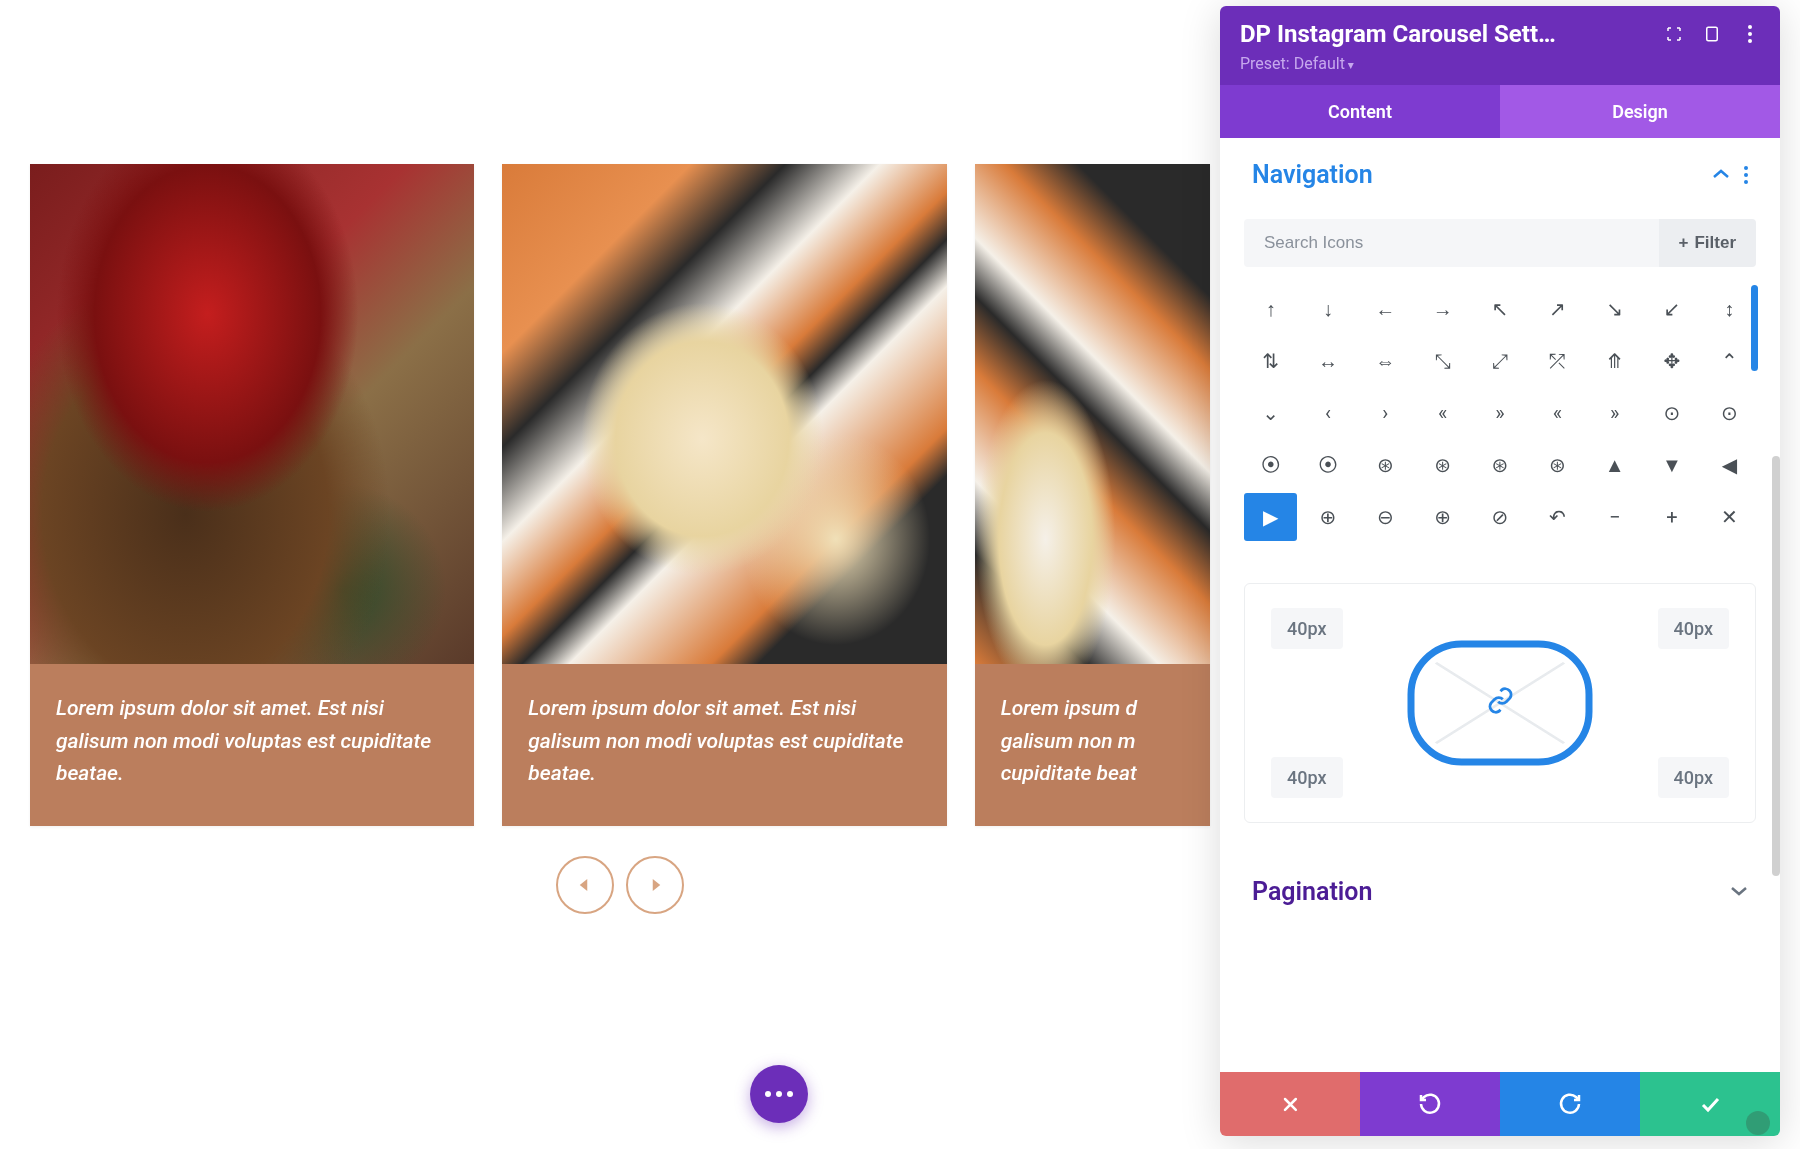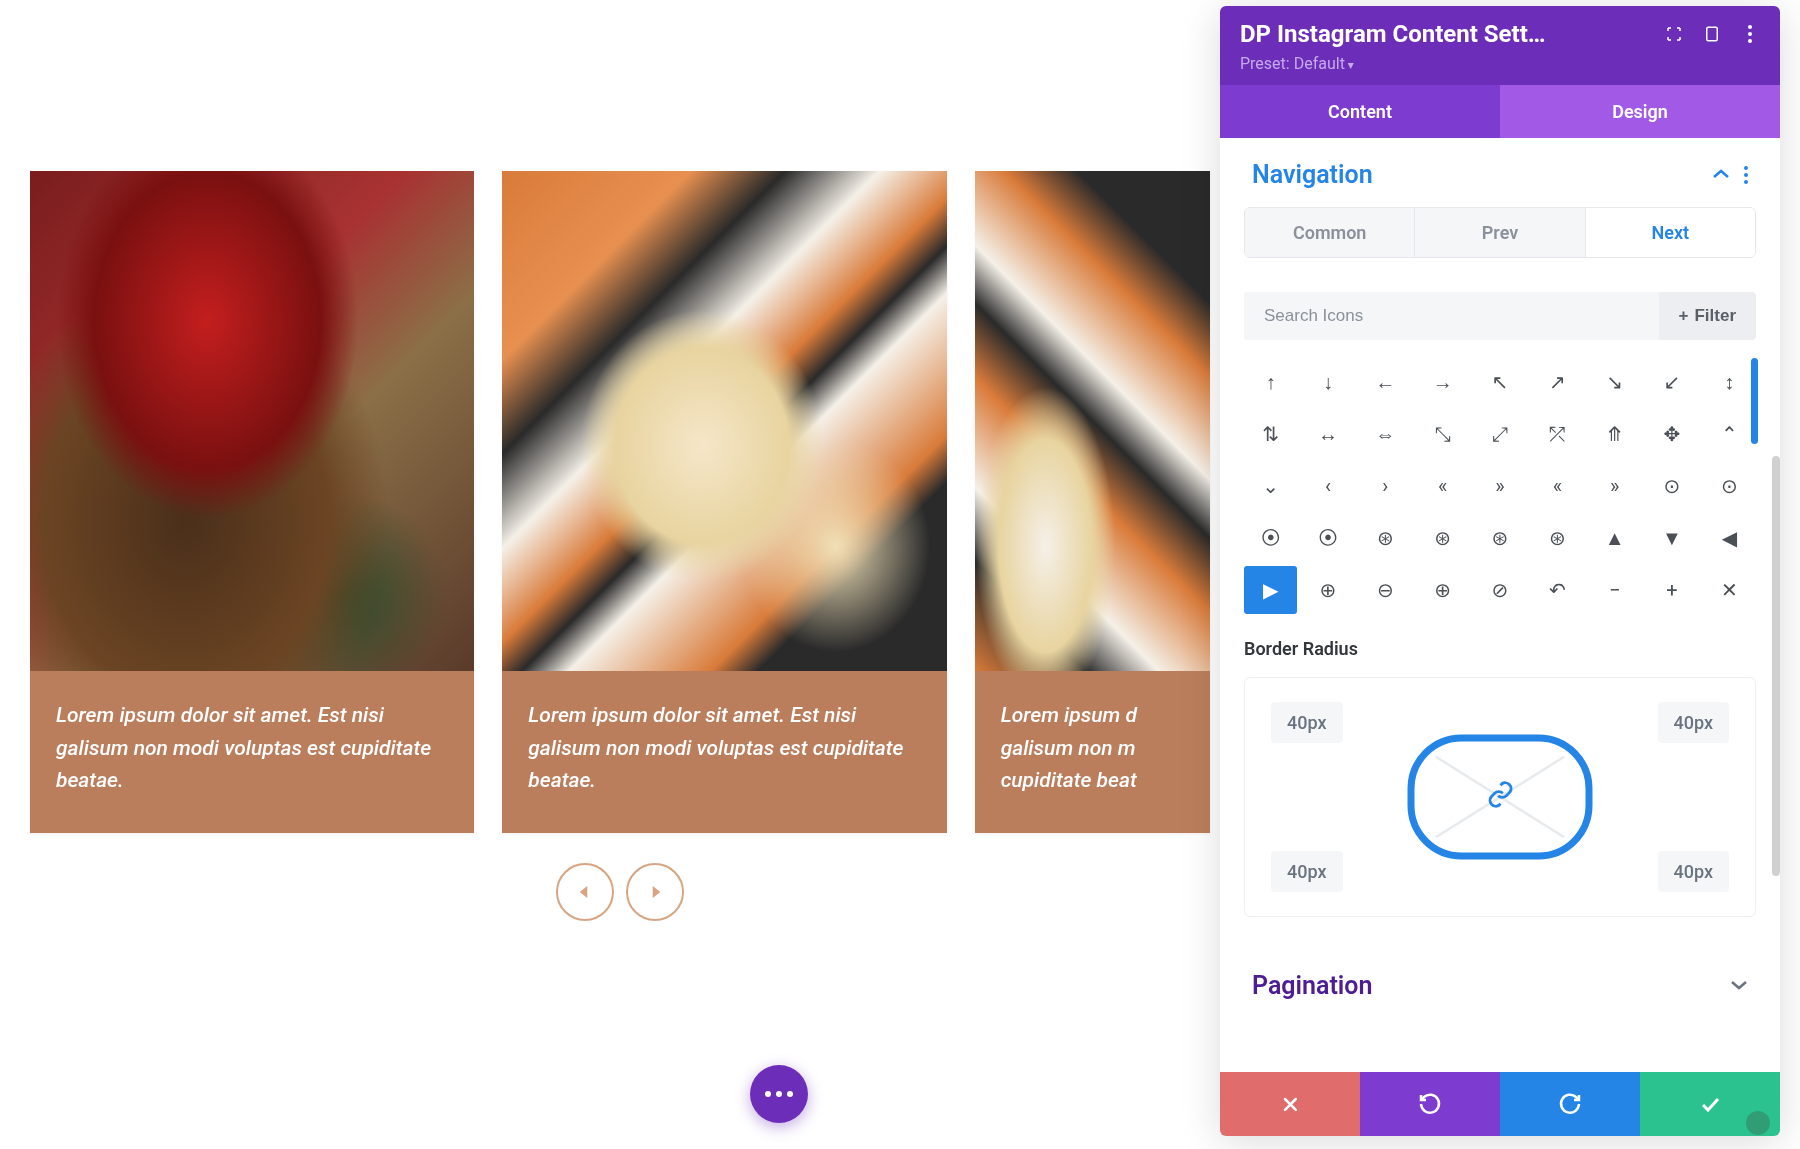--- a/index.html
+++ b/index.html
@@ -1,20 +1,20 @@
 <!DOCTYPE html>
 <html><head>
 <meta charset="utf-8">
 <style>
 * { box-sizing: border-box; margin: 0; padding: 0; }
 body { font-family: -apple-system, BlinkMacSystemFont, "Segoe UI", Roboto, sans-serif; background: #fff; overflow: hidden; }
 .workspace { position: relative; width: 1800px; height: 1149px; }
 
 
-.preview { position: absolute; left: 30px; top: 171px; width: 1180px; }
+.preview { position: absolute; left: 30px; top: 164px; width: 1180px; }
 .cards { display: flex; gap: 28px; }
 .card { width: 472px; background: #fff; box-shadow: 0 1px 3px rgba(0,0,0,0.06); }
 .card:nth-child(3) { width: 250px; overflow: hidden; }
 .card-img { width: 100%; height: 500px; background-size: cover; background-position: center; }
 .img1 { background: linear-gradient(135deg, #7a1d1d 0%, #a83232 40%, #8b6f47 60%, #5a3a2a 100%); position: relative; }
 .img1::before { content:""; position:absolute; inset:0; background: radial-gradient(ellipse at 40% 30%, #c41e1e 0%, #7a1010 30%, transparent 40%), radial-gradient(ellipse at 35% 70%, #4a2f1a 0%, #6b4423 35%, transparent 50%), radial-gradient(circle at 70% 85%, #2a4a2a 0%, transparent 20%); }
 .img2 { background: linear-gradient(135deg, #d97b3a 0%, #e89050 20%, #2a2a2a 30%, #f5f0e8 40%, #d97b3a 50%, #2a2a2a 55%, #f5f0e8 60%, #d97b3a 75%, #2a2a2a 80%); position: relative; }
 .img2::before { content:""; position:absolute; inset:0; background: radial-gradient(ellipse at 45% 55%, #f5e6c8 0%, #e8d4a0 25%, transparent 35%), radial-gradient(ellipse at 75% 75%, #f0e0b8 0%, transparent 20%); }
 .img3 { background: linear-gradient(45deg, #d97b3a 0%, #2a2a2a 15%, #f5f0e8 25%, #d97b3a 40%, #2a2a2a 50%, #f5f0e8 58%, #d97b3a 72%, #2a2a2a 82%); position:relative; }
 .img3::before { content:""; position:absolute; inset:0; background: radial-gradient(ellipse at 30% 75%, #f5f0e8 0%, #e8d4a0 20%, transparent 30%); }
@@ -125,21 +125,21 @@
 
   <div class="fab">
     <span></span>
       <span></span>
       <span></span>
   </div>
 
   <div class="panel">
     <div class="panel-header">
       <div class="panel-title-row">
-        <div class="panel-title">DP Instagram Content Sett…</div>
+        <div class="panel-title">DP Instagram Carousel Sett…</div>
         <div class="hdr-icon">
           <svg width="18" height="18" viewBox="0 0 24 24" fill="none" stroke="#fff" stroke-width="2">
               <path d="M4 4h4M4 4v4M20 4h-4M20 4v4M4 20h4M4 20v-4M20 20h-4M20 20v-4"></path>
             </svg>
         </div>
         <div class="hdr-icon">
           <svg width="18" height="18" viewBox="0 0 24 24" fill="none" stroke="#fff" stroke-width="2">
               <rect x="5" y="3" width="14" height="18" rx="2"></rect>
               <line x1="12" y1="17" x2="12" y2="17"></line>
             </svg>
@@ -170,25 +170,20 @@
               <path d="M2 9l7-6 7 6"></path>
             </svg>
         </span>
         <span class="sec-more">
             <span></span>
             <span></span>
             <span></span>
           </span>
       </div>
 
-      <div class="subtabs">
-        <div class="subtab">Common</div>
-        <div class="subtab">Prev</div>
-        <div class="subtab active">Next</div>
-      </div>
 
       <div class="setting-row">
         <div class="icon-search">
           <input type="text" placeholder="Search Icons" style="">
           <button class="filter-btn">
             <span>+</span>
             <span>Filter</span>
           </button>
         </div>
         <div class="icon-grid">
@@ -235,23 +230,20 @@
             <div class="icon-cell">⊕</div>
             <div class="icon-cell">⊘</div>
             <div class="icon-cell">↶</div>
             <div class="icon-cell">−</div>
             <div class="icon-cell">+</div>
             <div class="icon-cell">✕</div>
           </div>
       </div>
 
       <div class="setting-row">
-        <div class="setting-label">
-          <span>Border Radius</span>
-        </div>
         <div class="br-box">
           <div class="corner-val tl">40px</div>
           <div class="corner-val tr">40px</div>
           <div class="corner-val bl">40px</div>
           <div class="corner-val br">40px</div>
           <div class="br-pill">
             <span class="link-ic">
               <svg width="28" height="28" viewBox="0 0 24 24" fill="none" stroke="#2585e6" stroke-width="2.5">
                   <path d="M10 13a5 5 0 0 0 7 0l3-3a5 5 0 0 0-7-7l-1 1"></path>
                   <path d="M14 11a5 5 0 0 0-7 0l-3 3a5 5 0 0 0 7 7l1-1"></path>

